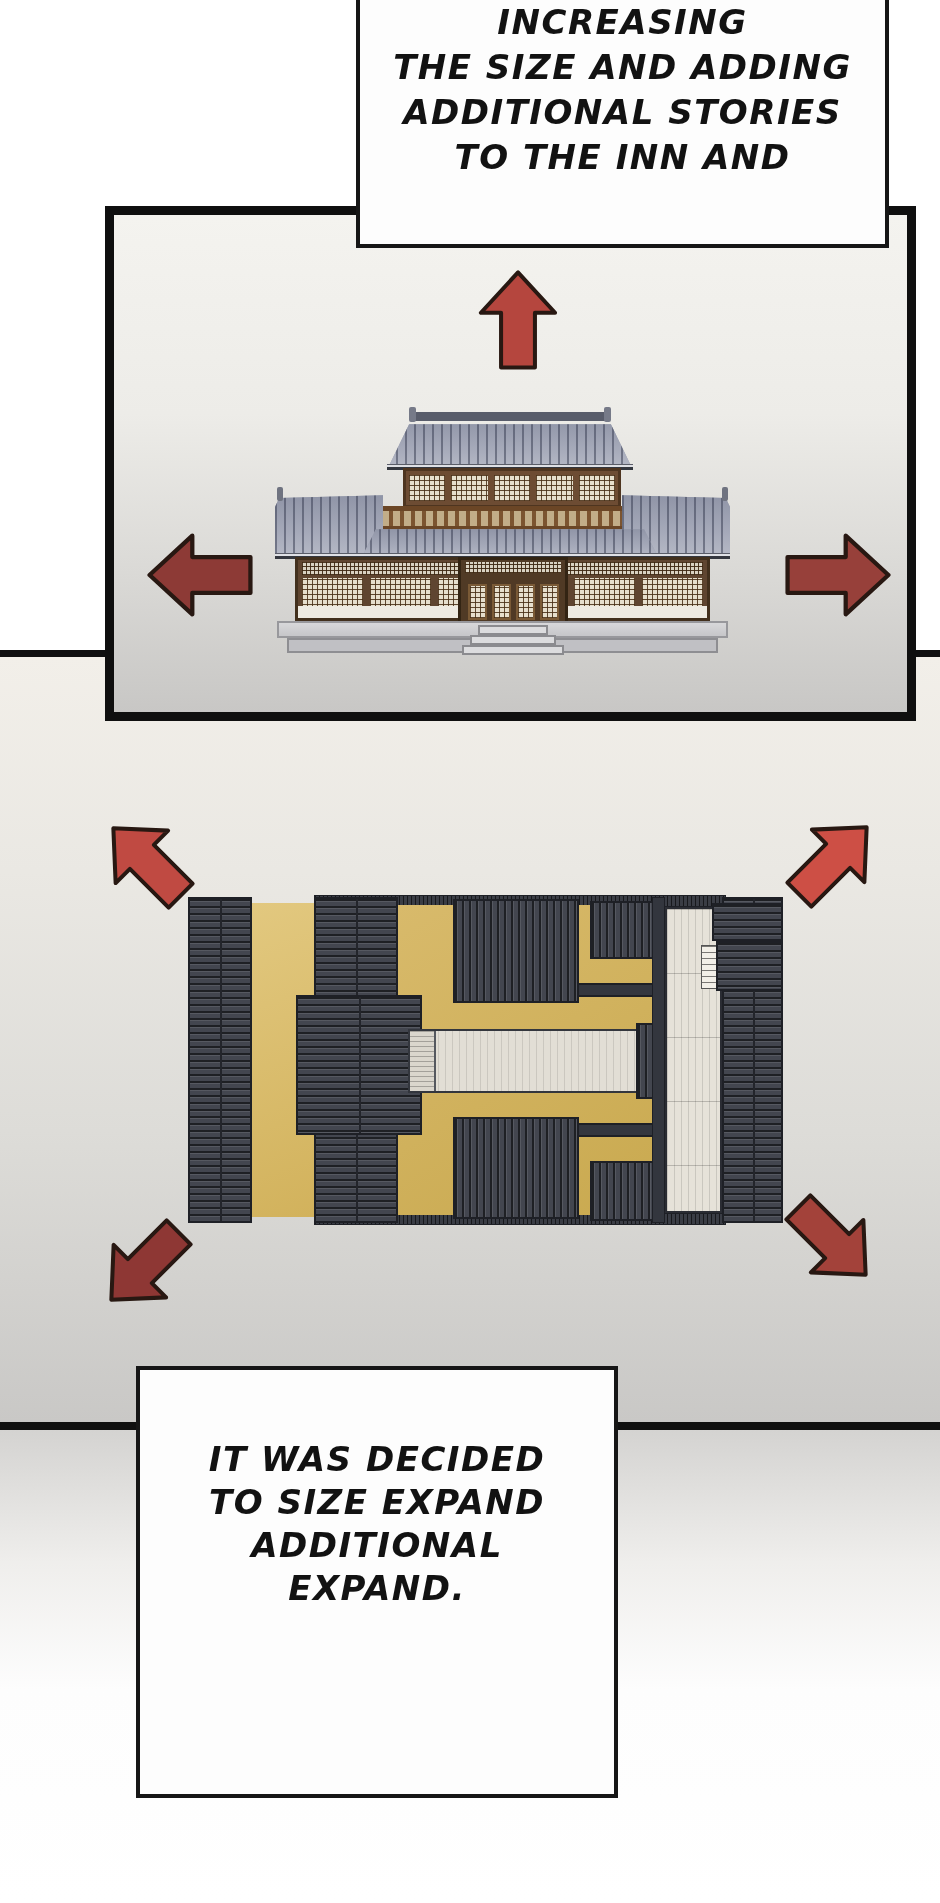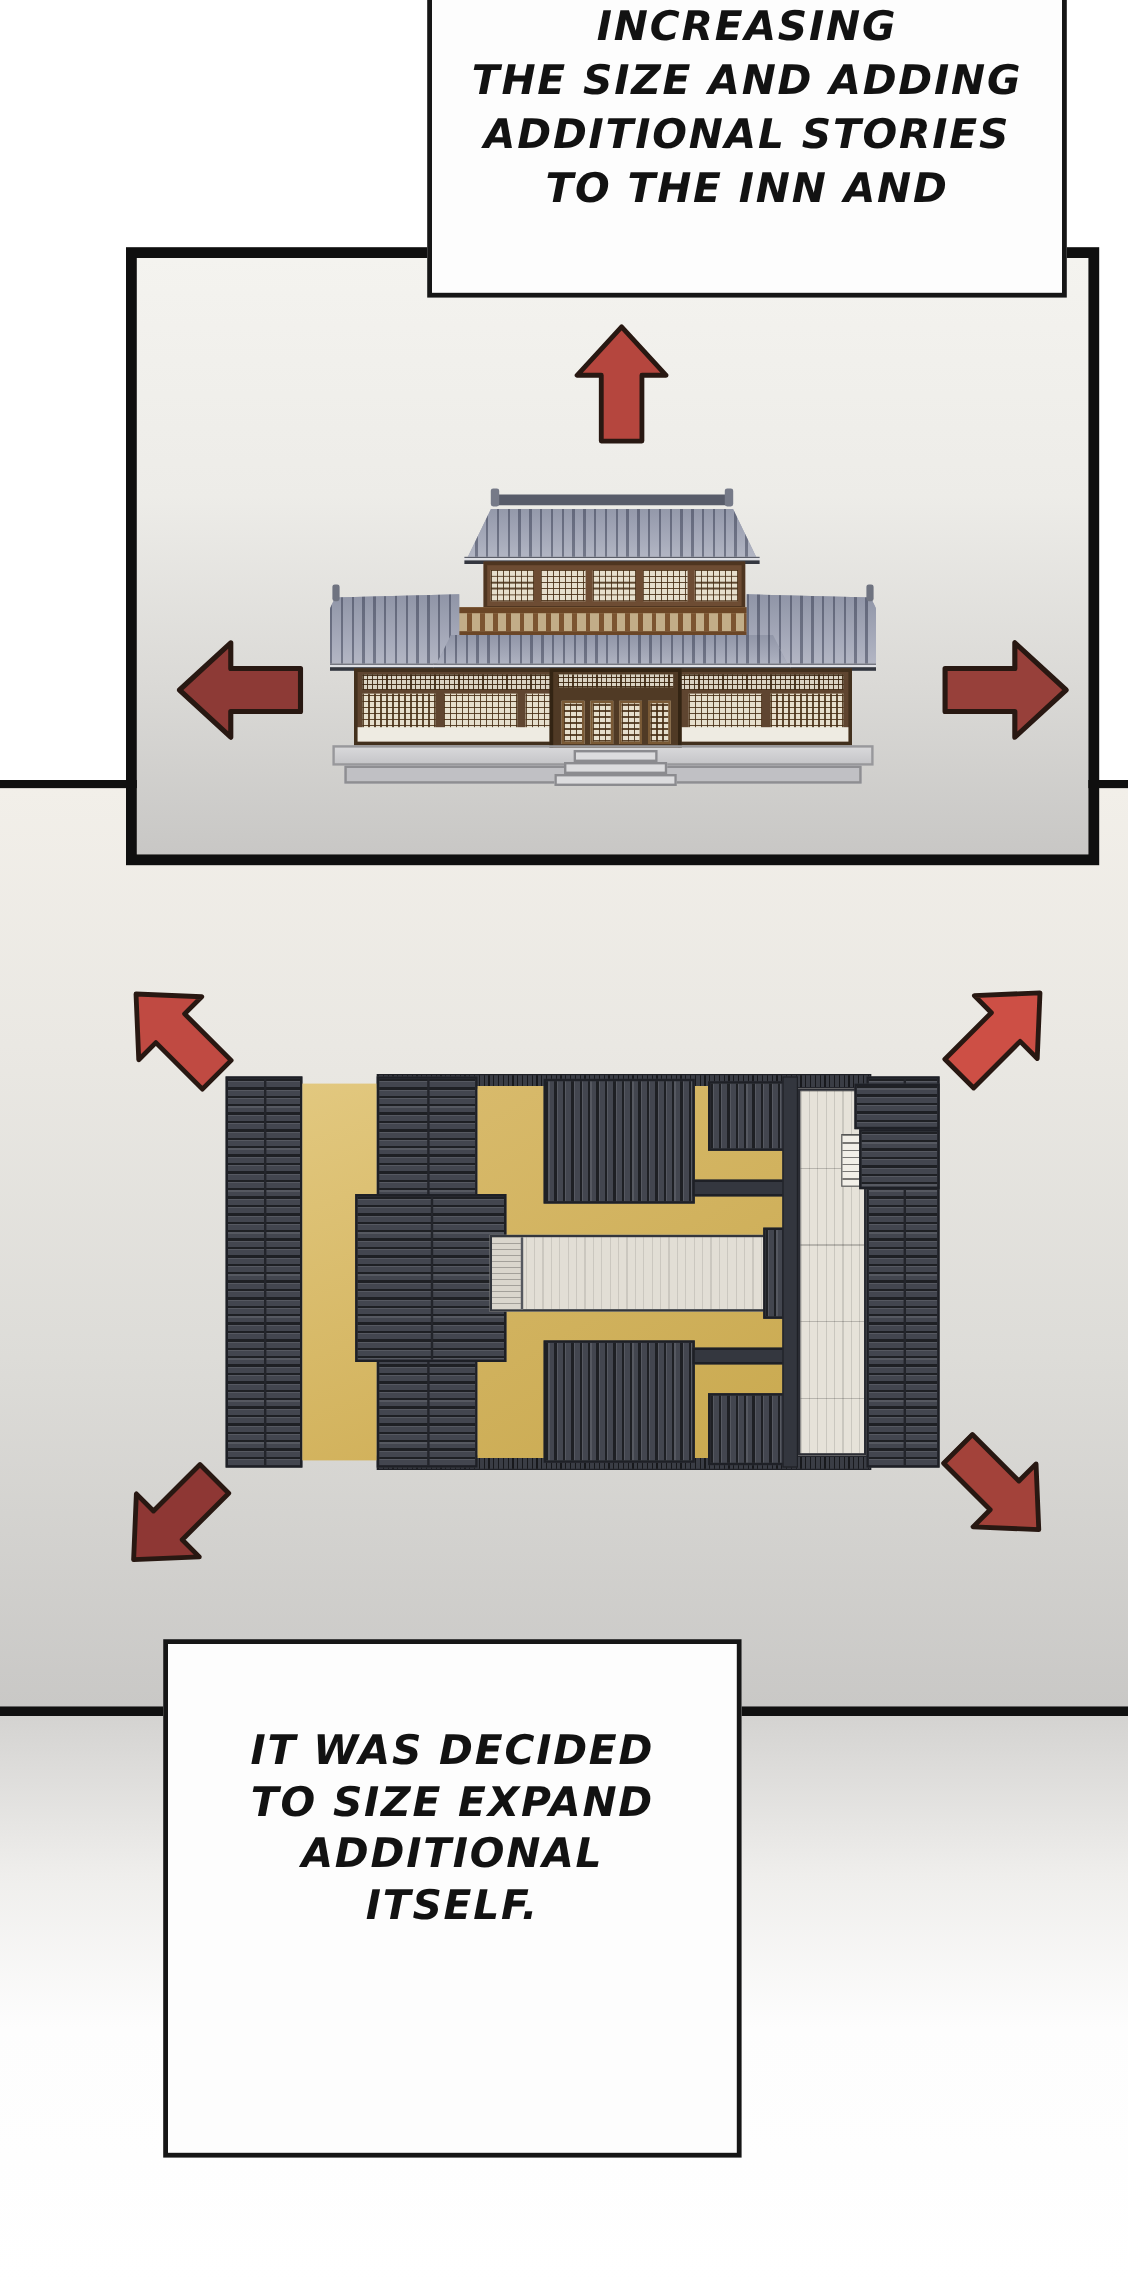--- a/index.html
+++ b/index.html
@@ -254,16 +254,16 @@
     <span class="bline">INCREASING</span>
     <span class="bline">THE SIZE AND ADDING</span>
     <span class="bline">ADDITIONAL STORIES</span>
     <span class="bline">TO THE INN AND</span>
   </div>
 
   <div class="bubble bubble-bottom">
     <span class="bline">IT WAS DECIDED</span>
     <span class="bline">TO SIZE EXPAND</span>
     <span class="bline">ADDITIONAL</span>
-    <span class="bline">ITSELF.</span>
+    <span class="bline">EXPAND.</span>
   </div>
 
 </div>
 
 </body></html>

